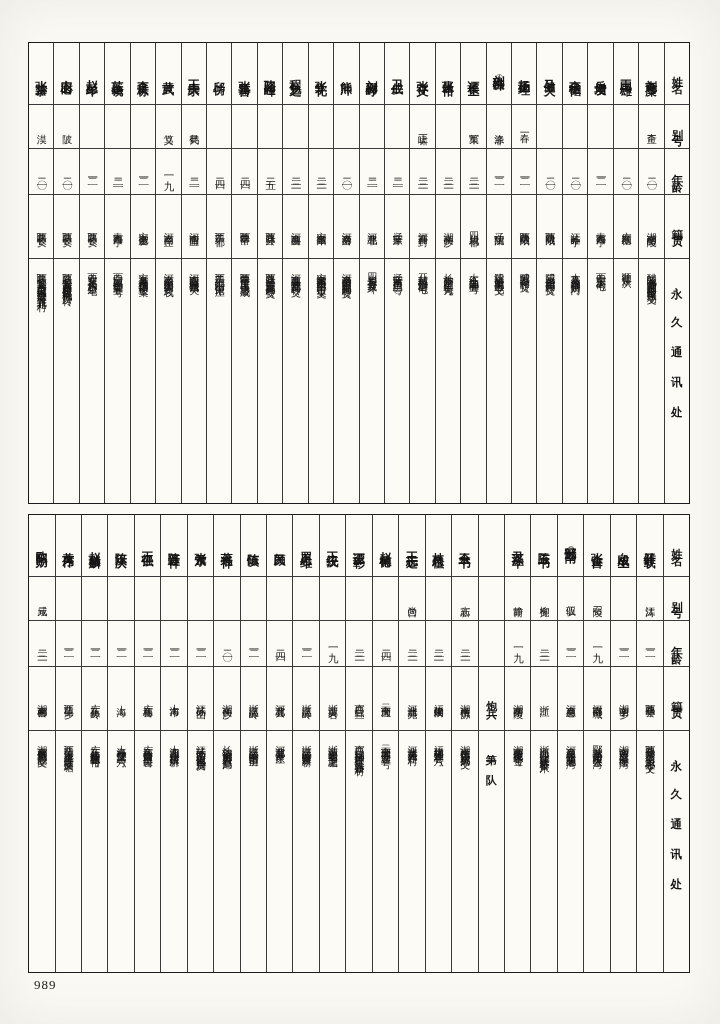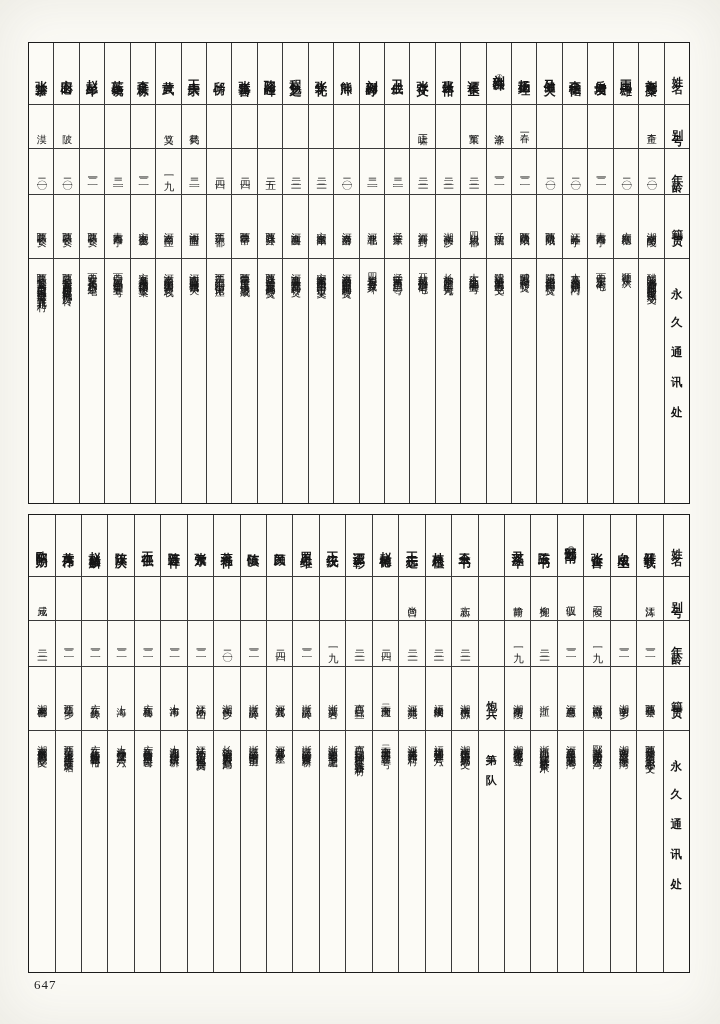--- a/index.html
+++ b/index.html
@@ -989,14 +989,14 @@
           <span class="vtext">二三</span>
         </div>
         <div class="cell r-origin">
           <span class="vtext">湖南郴县</span>
         </div>
         <div class="cell r-addr">
           <span class="vtext">湖南郴县栖凤渡邮交</span>
         </div>
       </div>
     </div>
-  <div class="pageno">647</div>
+  <div class="pageno">989</div>
 </div>
 
 </body></html>

